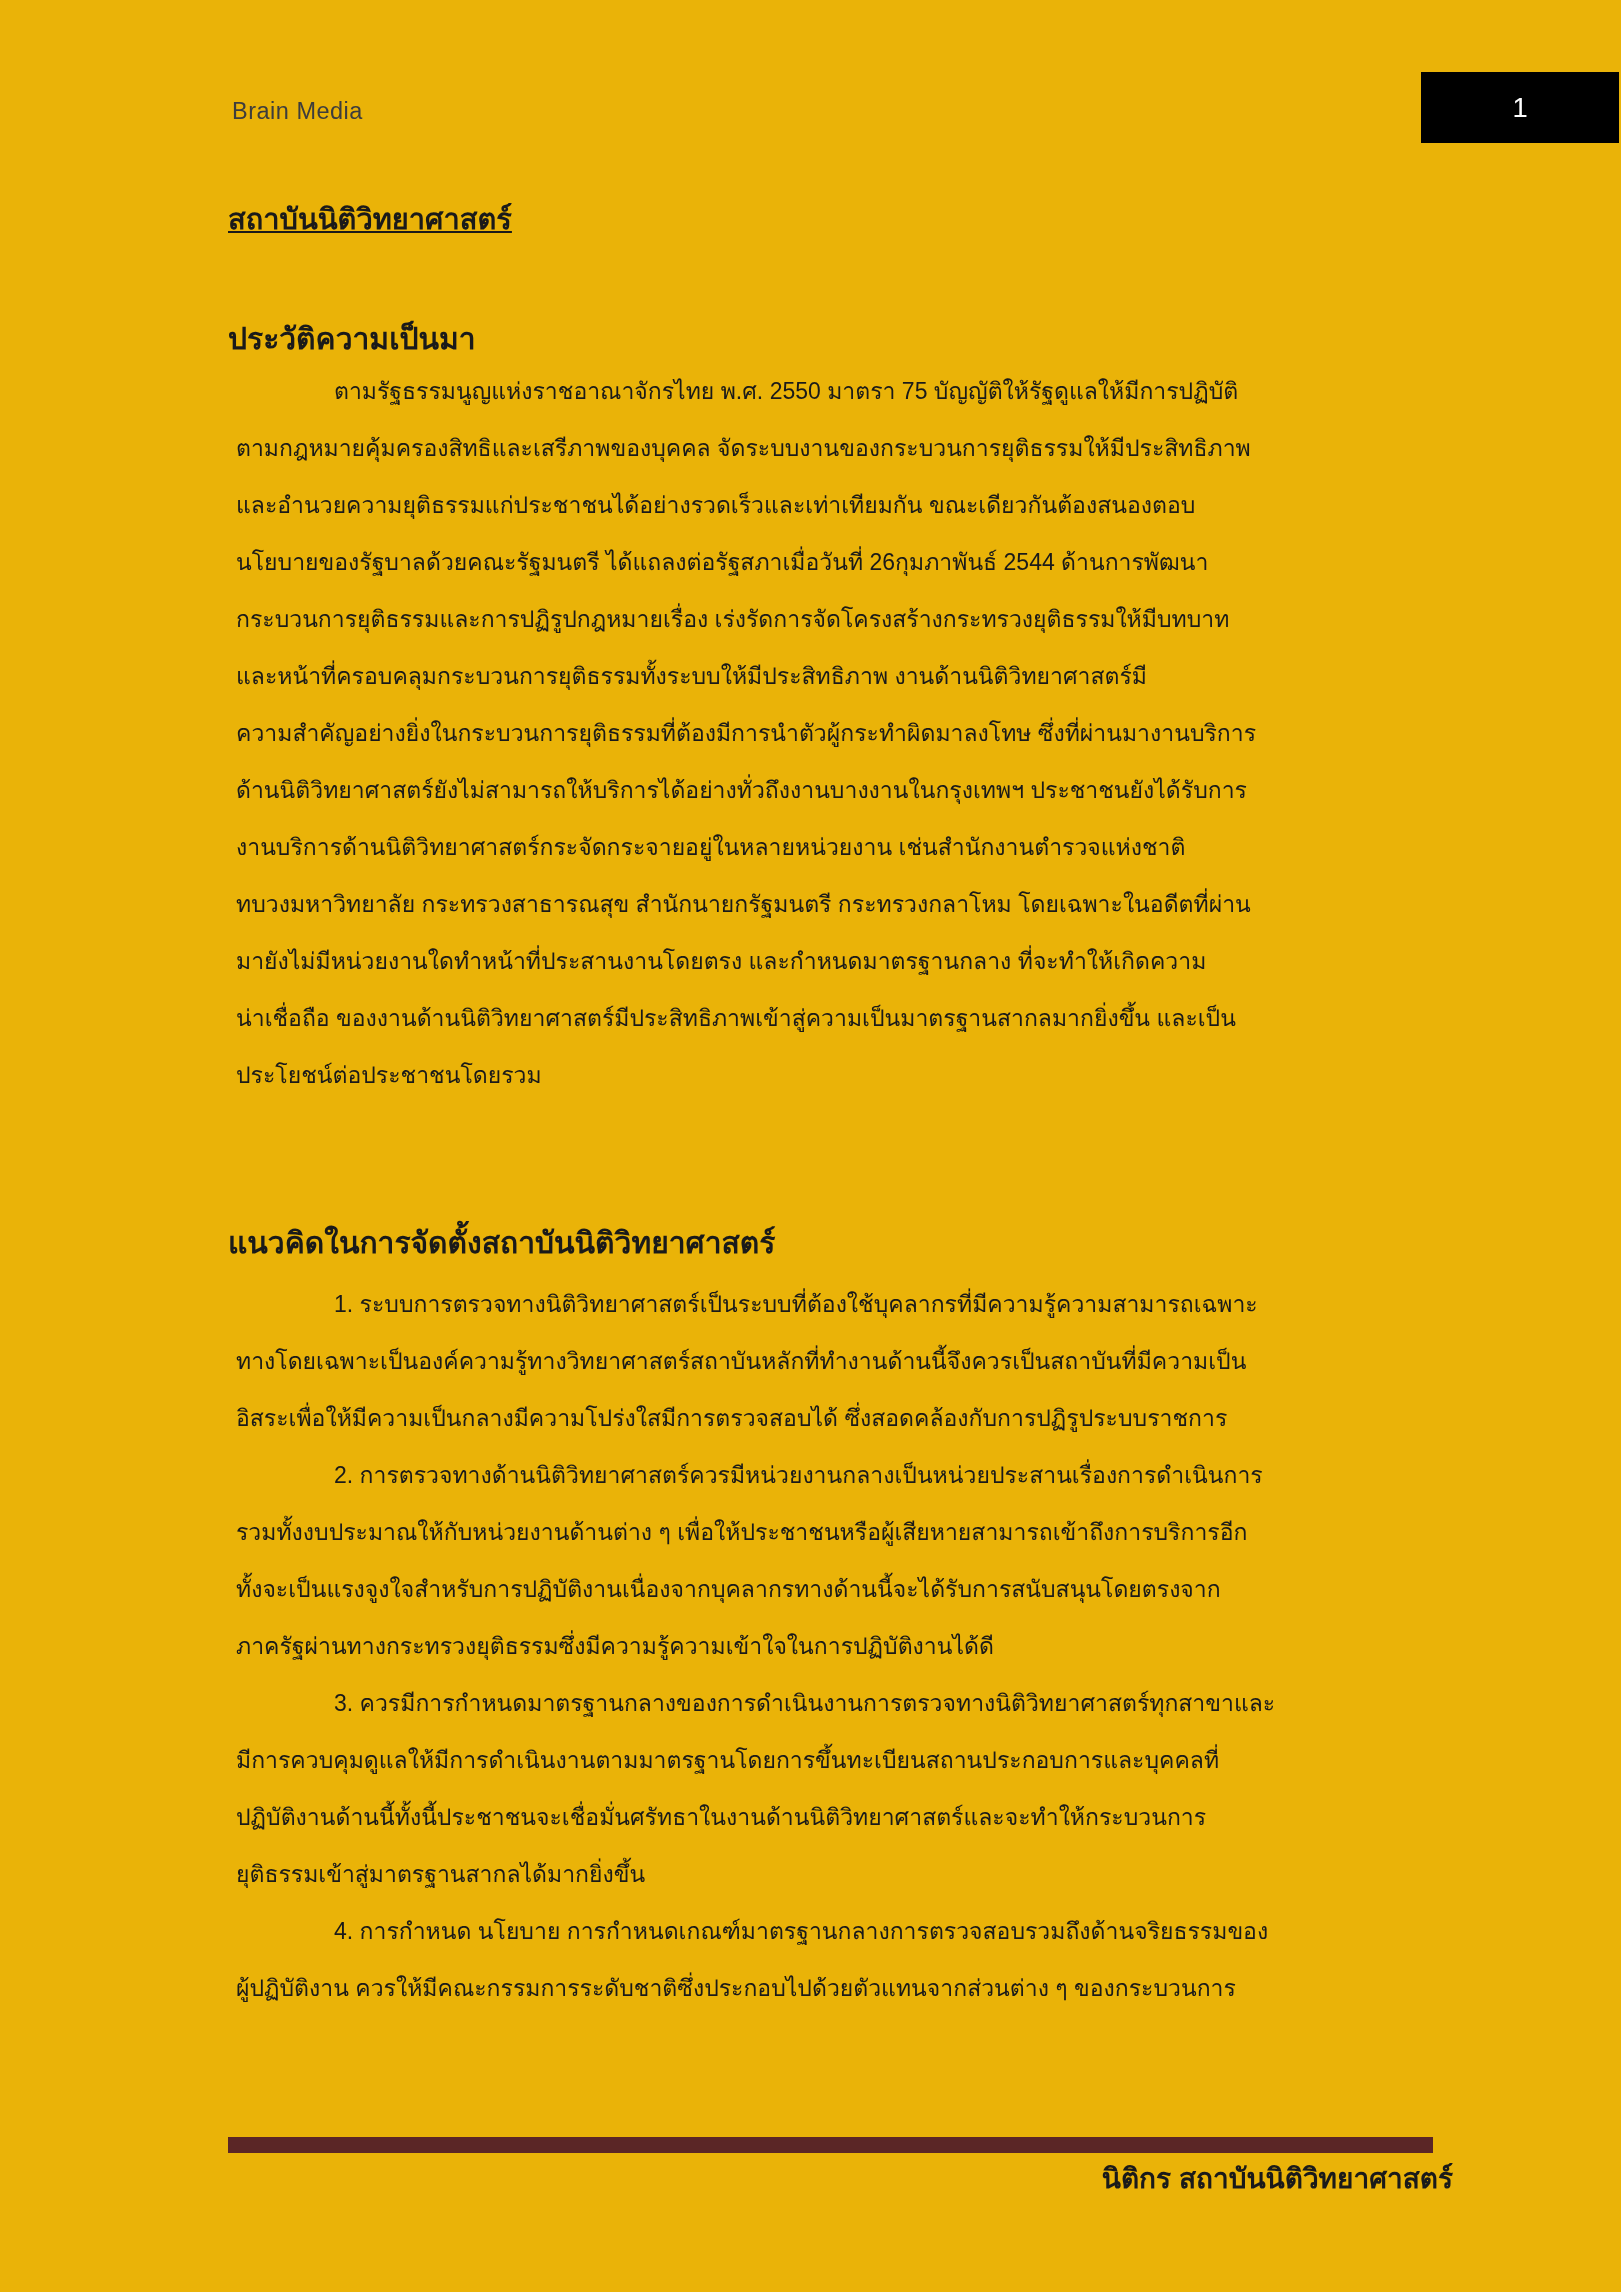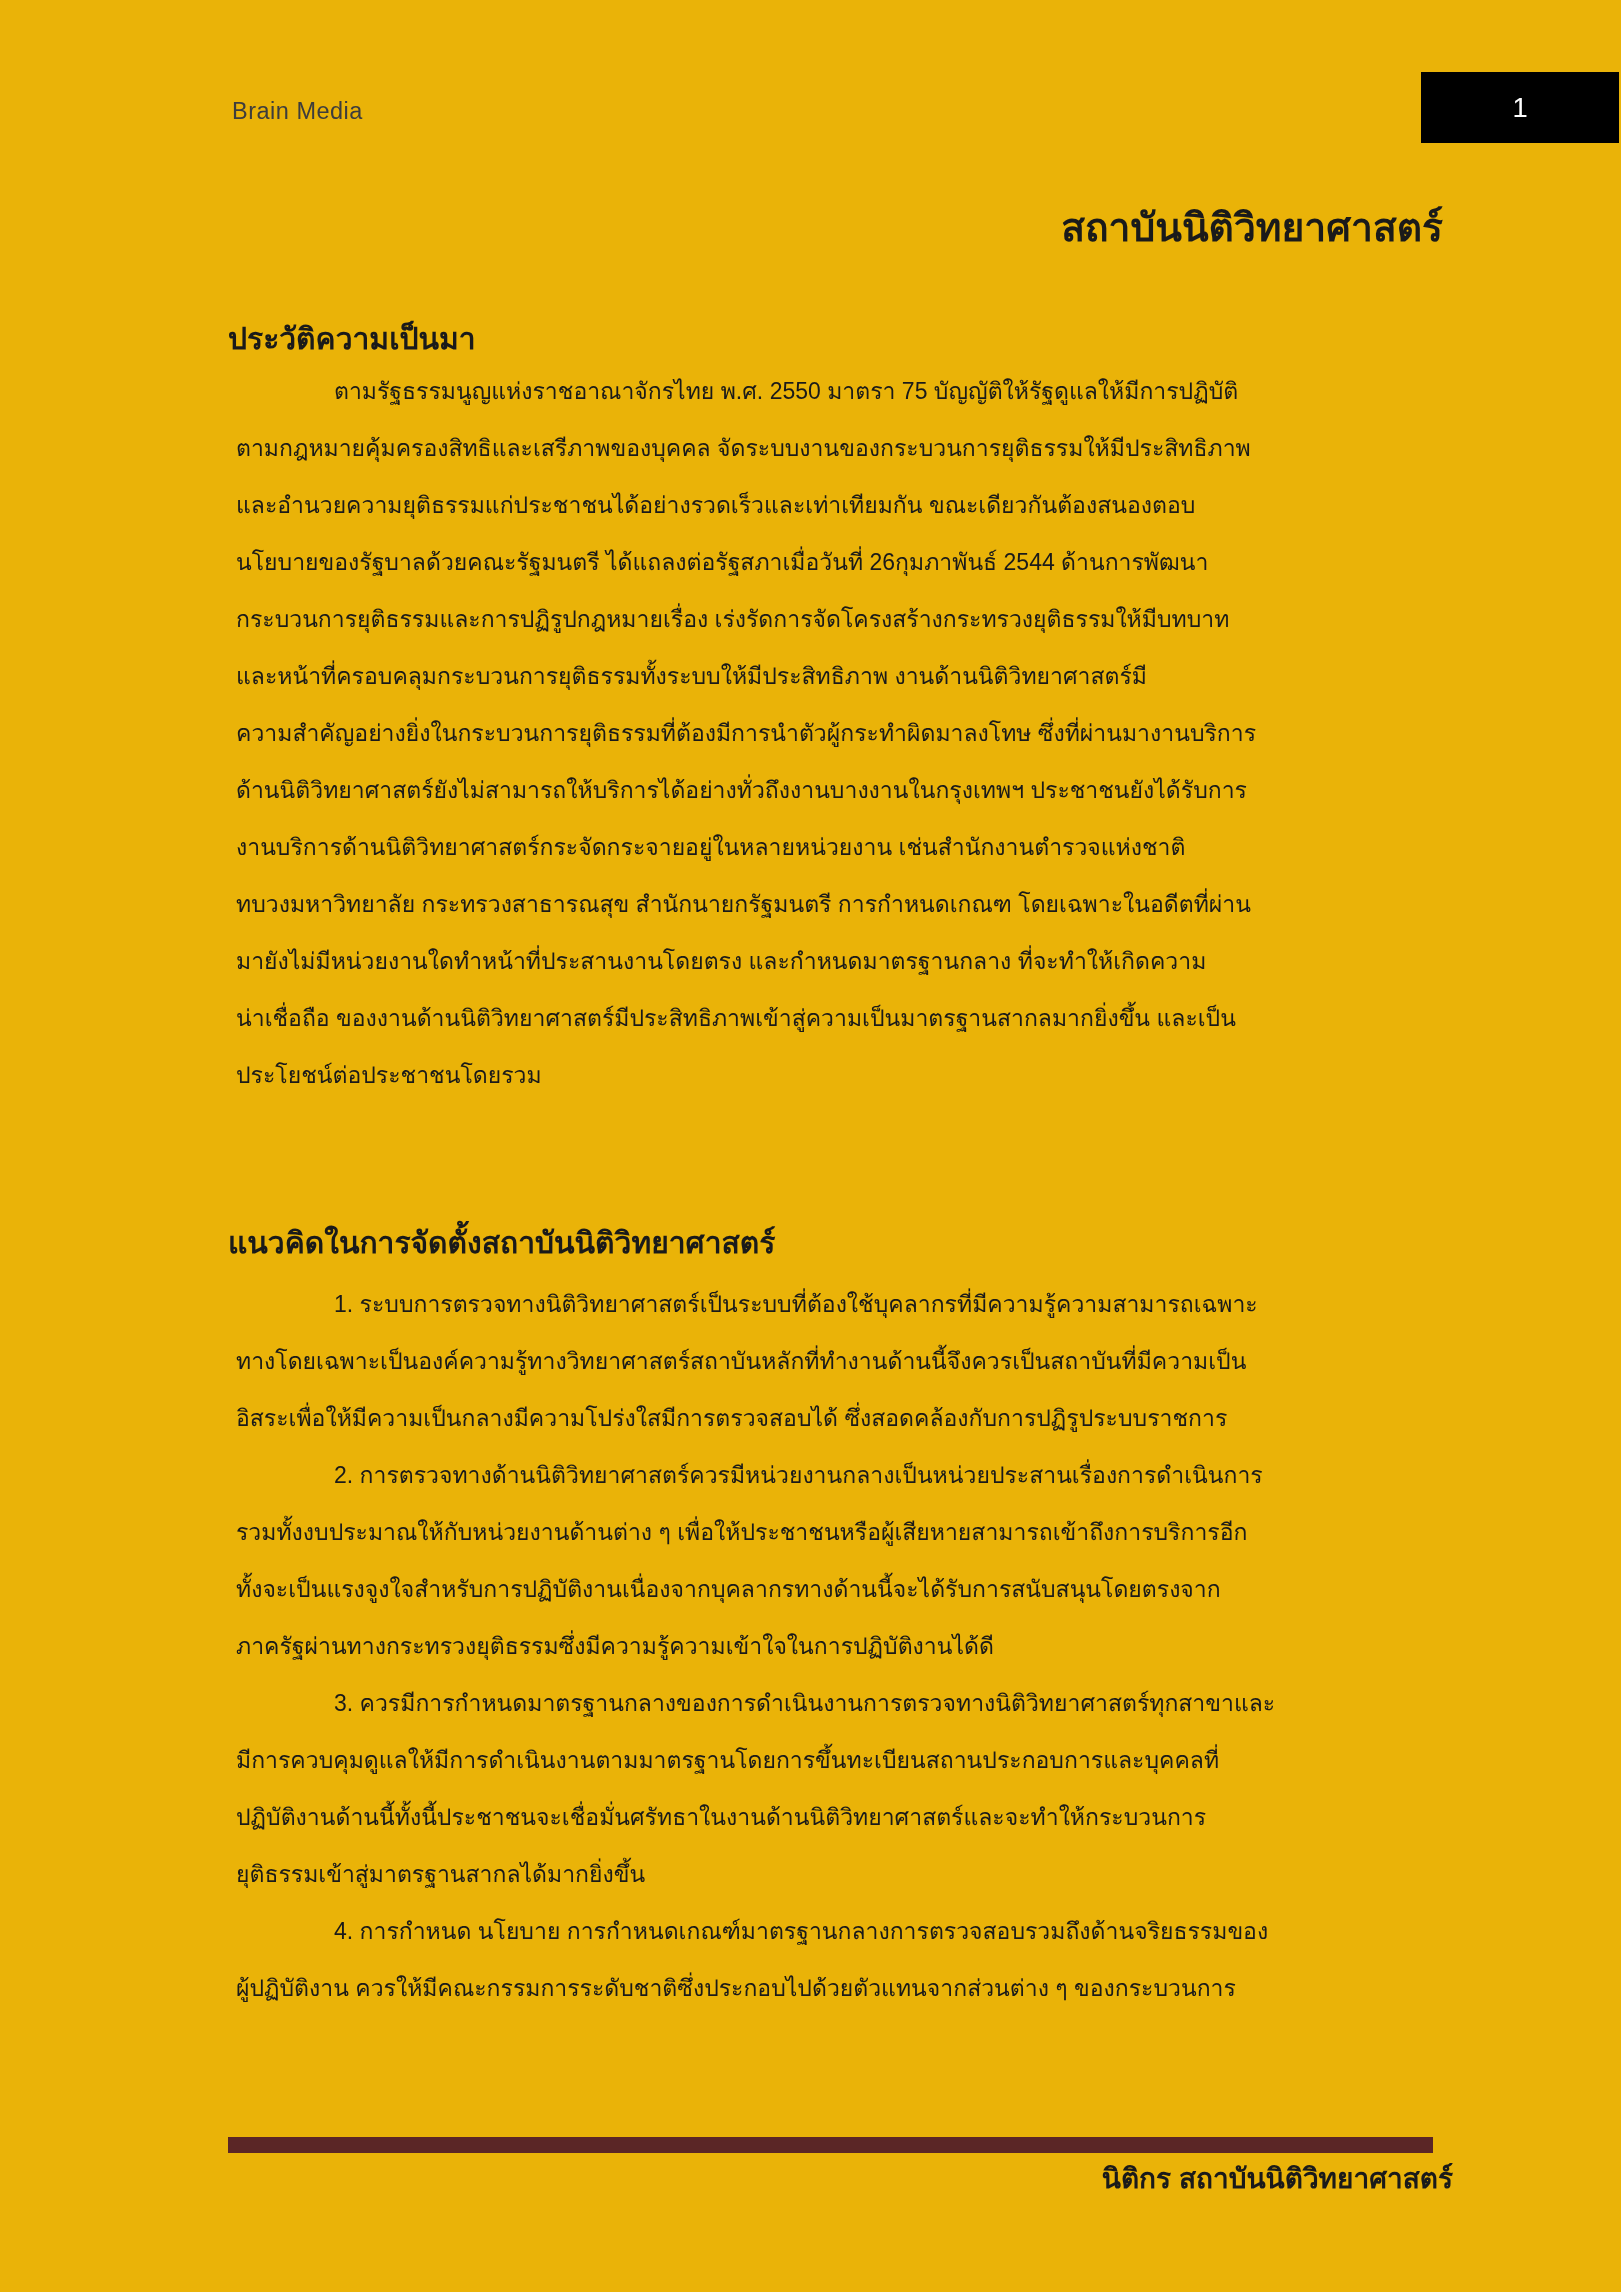--- a/index.html
+++ b/index.html
@@ -21,22 +21,23 @@
   }
   .pagebox {
     position: absolute; left: 1421px; top: 72px;
     width: 198px; height: 71px;
     background: #000000; color: #ffffff;
     display: flex; align-items: center; justify-content: center;
     font-size: 27.4px;
   }
   .doc-title {
     position: absolute; left: 228px; top: 196px; width: 1215px;
-    text-align: right; font-weight: bold; font-size: 39px;
+    text-align: left; font-weight: bold; font-size: 29px;
     white-space: nowrap;
+    text-decoration: underline;
   }
   .sec-heading {
     position: absolute; left: 228px;
     font-weight: bold; font-size: 30px; line-height: 39px;
     white-space: nowrap;
   }
   .sec-heading.s1 { top: 319px; }
   .sec-heading.s2 { top: 1223px; }
   .bodyblock {
     position: absolute; left: 236px; width: 1225px;
@@ -75,21 +76,21 @@
   <div class="bodyblock b1">
     <div class="line indent">ตามรัฐธรรมนูญแห่งราชอาณาจักรไทย พ.ศ. 2550 มาตรา 75 บัญญัติให้รัฐดูแลให้มีการปฏิบัติ</div>
     <div class="line">ตามกฎหมายคุ้มครองสิทธิและเสรีภาพของบุคคล จัดระบบงานของกระบวนการยุติธรรมให้มีประสิทธิภาพ</div>
     <div class="line">และอำนวยความยุติธรรมแก่ประชาชนได้อย่างรวดเร็วและเท่าเทียมกัน ขณะเดียวกันต้องสนองตอบ</div>
     <div class="line">นโยบายของรัฐบาลด้วยคณะรัฐมนตรี ได้แถลงต่อรัฐสภาเมื่อวันที่ 26กุมภาพันธ์  2544 ด้านการพัฒนา</div>
     <div class="line">กระบวนการยุติธรรมและการปฏิรูปกฎหมายเรื่อง เร่งรัดการจัดโครงสร้างกระทรวงยุติธรรมให้มีบทบาท</div>
     <div class="line">และหน้าที่ครอบคลุมกระบวนการยุติธรรมทั้งระบบให้มีประสิทธิภาพ งานด้านนิติวิทยาศาสตร์มี</div>
     <div class="line">ความสำคัญอย่างยิ่งในกระบวนการยุติธรรมที่ต้องมีการนำตัวผู้กระทำผิดมาลงโทษ ซึ่งที่ผ่านมางานบริการ</div>
     <div class="line">ด้านนิติวิทยาศาสตร์ยังไม่สามารถให้บริการได้อย่างทั่วถึงงานบางงานในกรุงเทพฯ ประชาชนยังได้รับการ</div>
     <div class="line">งานบริการด้านนิติวิทยาศาสตร์กระจัดกระจายอยู่ในหลายหน่วยงาน เช่นสำนักงานตำรวจแห่งชาติ</div>
-    <div class="line">ทบวงมหาวิทยาลัย กระทรวงสาธารณสุข สำนักนายกรัฐมนตรี การกำหนดเกณฑ โดยเฉพาะในอดีตที่ผ่าน</div>
+    <div class="line">ทบวงมหาวิทยาลัย กระทรวงสาธารณสุข สำนักนายกรัฐมนตรี กระทรวงกลาโหม โดยเฉพาะในอดีตที่ผ่าน</div>
     <div class="line">มายังไม่มีหน่วยงานใดทำหน้าที่ประสานงานโดยตรง และกำหนดมาตรฐานกลาง ที่จะทำให้เกิดความ</div>
     <div class="line">น่าเชื่อถือ ของงานด้านนิติวิทยาศาสตร์มีประสิทธิภาพเข้าสู่ความเป็นมาตรฐานสากลมากยิ่งขึ้น และเป็น</div>
     <div class="line">ประโยชน์ต่อประชาชนโดยรวม</div>
   </div>
 
   <div class="sec-heading s2">แนวคิดในการจัดตั้งสถาบันนิติวิทยาศาสตร์</div>
 
   <div class="bodyblock b2">
     <div class="line indent">1. ระบบการตรวจทางนิติวิทยาศาสตร์เป็นระบบที่ต้องใช้บุคลากรที่มีความรู้ความสามารถเฉพาะ</div>
     <div class="line">ทางโดยเฉพาะเป็นองค์ความรู้ทางวิทยาศาสตร์สถาบันหลักที่ทำงานด้านนี้จึงควรเป็นสถาบันที่มีความเป็น</div>

